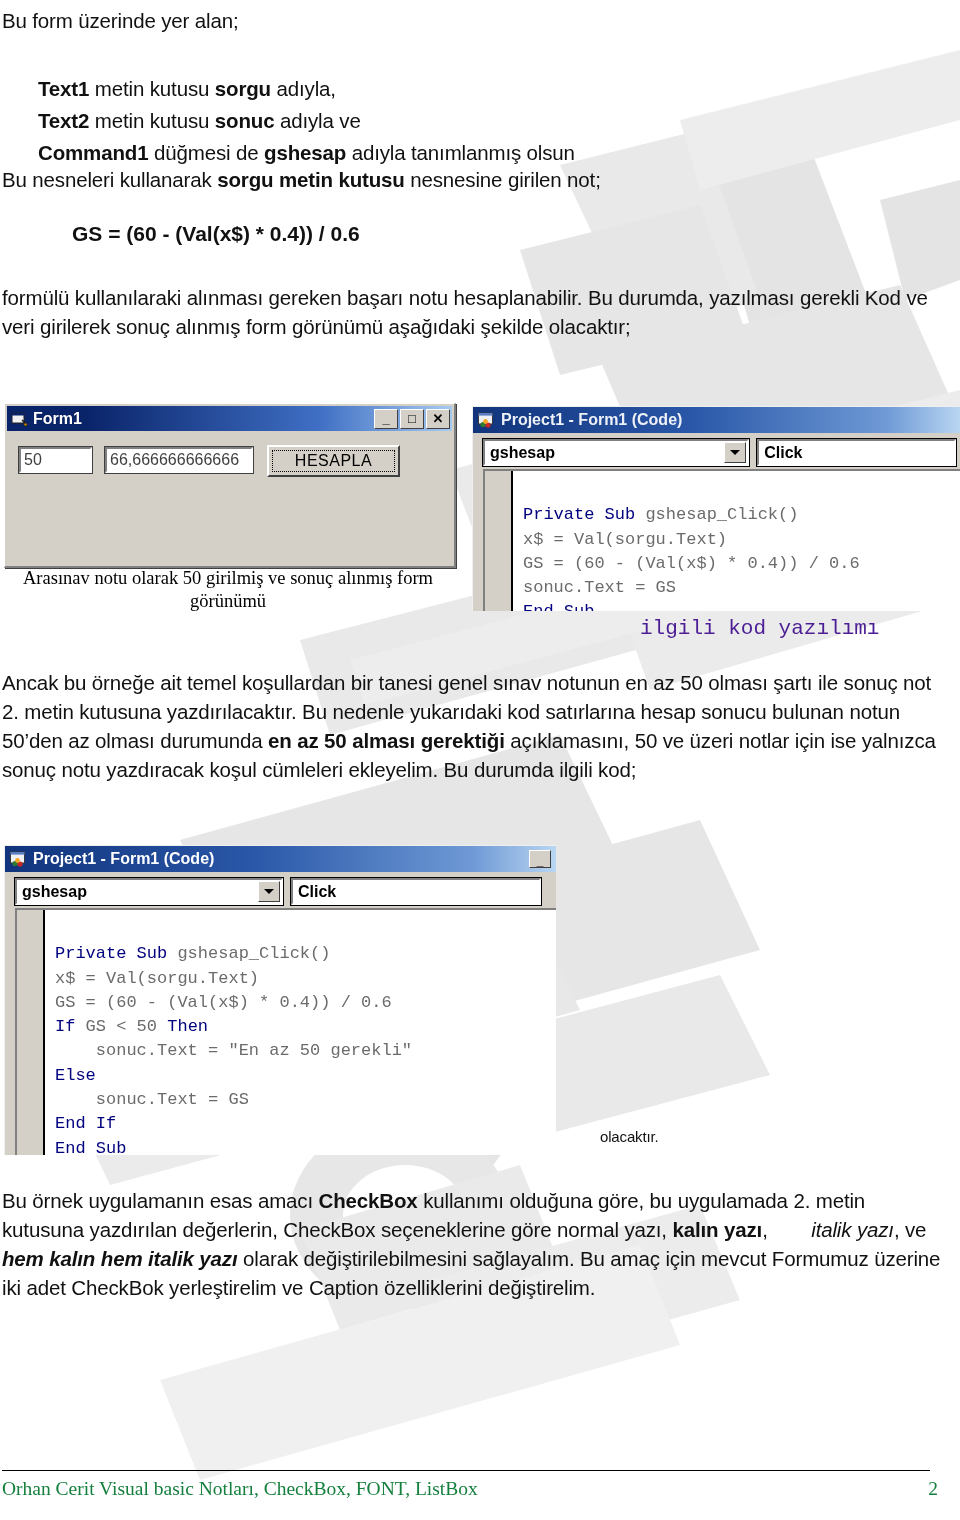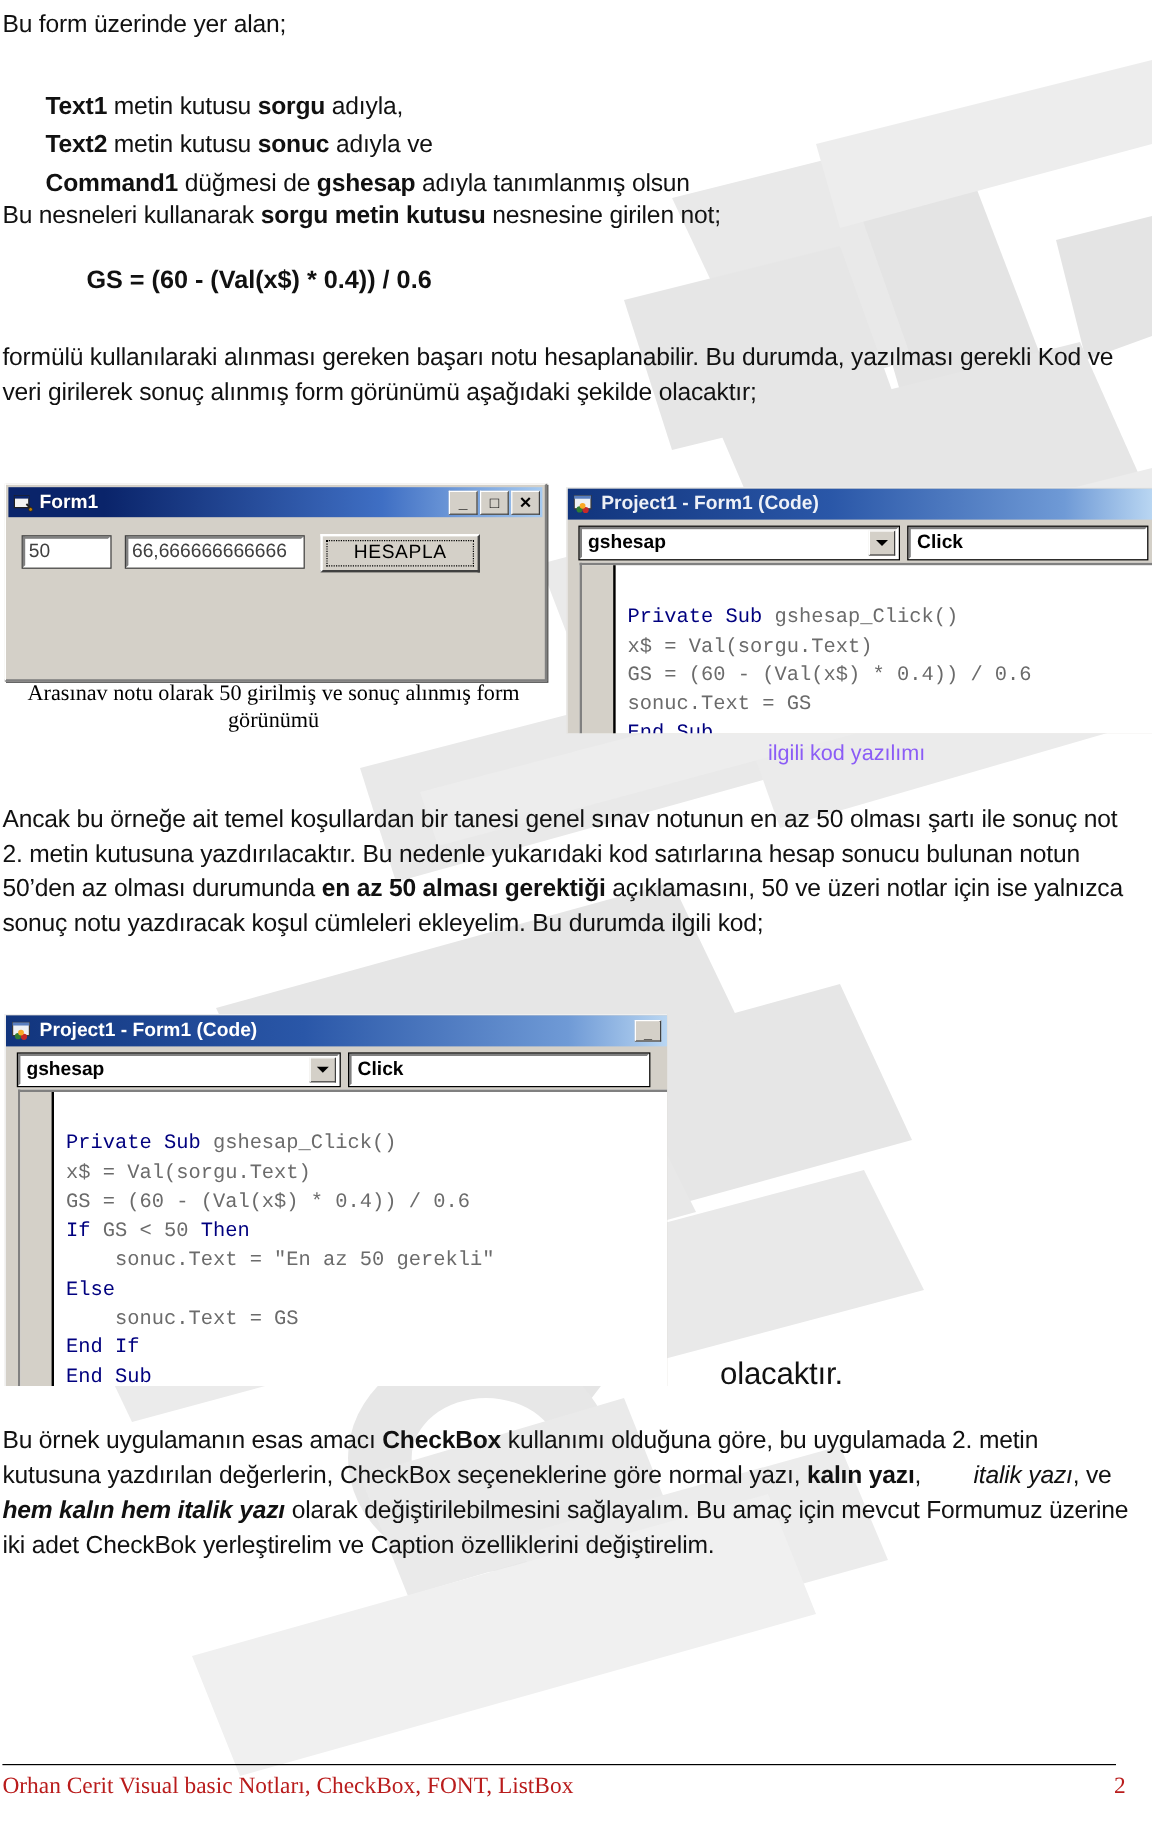--- a/index.html
+++ b/index.html
@@ -214,44 +214,44 @@
     font-size:17px;
     line-height:1.43;
     color:#6b6b6b;
     padding:8px 0 0 10px;
     white-space:pre;
   }
   .kw { color:#00007f; }
   .cmt { color:#6b6b6b; }
   #caption-code-1 {
     position:absolute; left:640px; top:617px;
-    font-family:Liberation Sans, sans-serif;
-    font-size:18px; color:#8b5cf6;
+    font-family:Liberation Mono, monospace;
+    font-size:21px; color:#4c1d95;
   }
   #olacaktir {
     position:absolute; left:600px; top:1126px;
-    font-size:26px; color:#111;
+    font-size:15px; color:#111;
   }
 
   
   #para-mid { position:absolute; left:2px; top:668px; width:950px; }
 
   
   #para-bottom { position:absolute; left:2px; top:1186px; width:950px; }
 
   
   #footer-rule {
     position:absolute; left:2px; top:1470px; width:928px; height:0;
     border-top:1.5px solid #000;
   }
   #footer {
     position:absolute; left:2px; top:1478px; width:950px;
     display:flex; align-items:baseline; justify-content:space-between;
     font-family:"Liberation Serif", serif;
-    font-size:19.5px; color:#b91c1c;
+    font-size:19.5px; color:#15803d;
   }
   #footer-page { padding-right:14px; }
 </style>
 </head>
 <body>
 
 <div id="watermark">
   <svg viewBox="0 0 960 1520" preserveAspectRatio="none" aria-hidden="true">
     <g fill="#e4e4e4">
 

